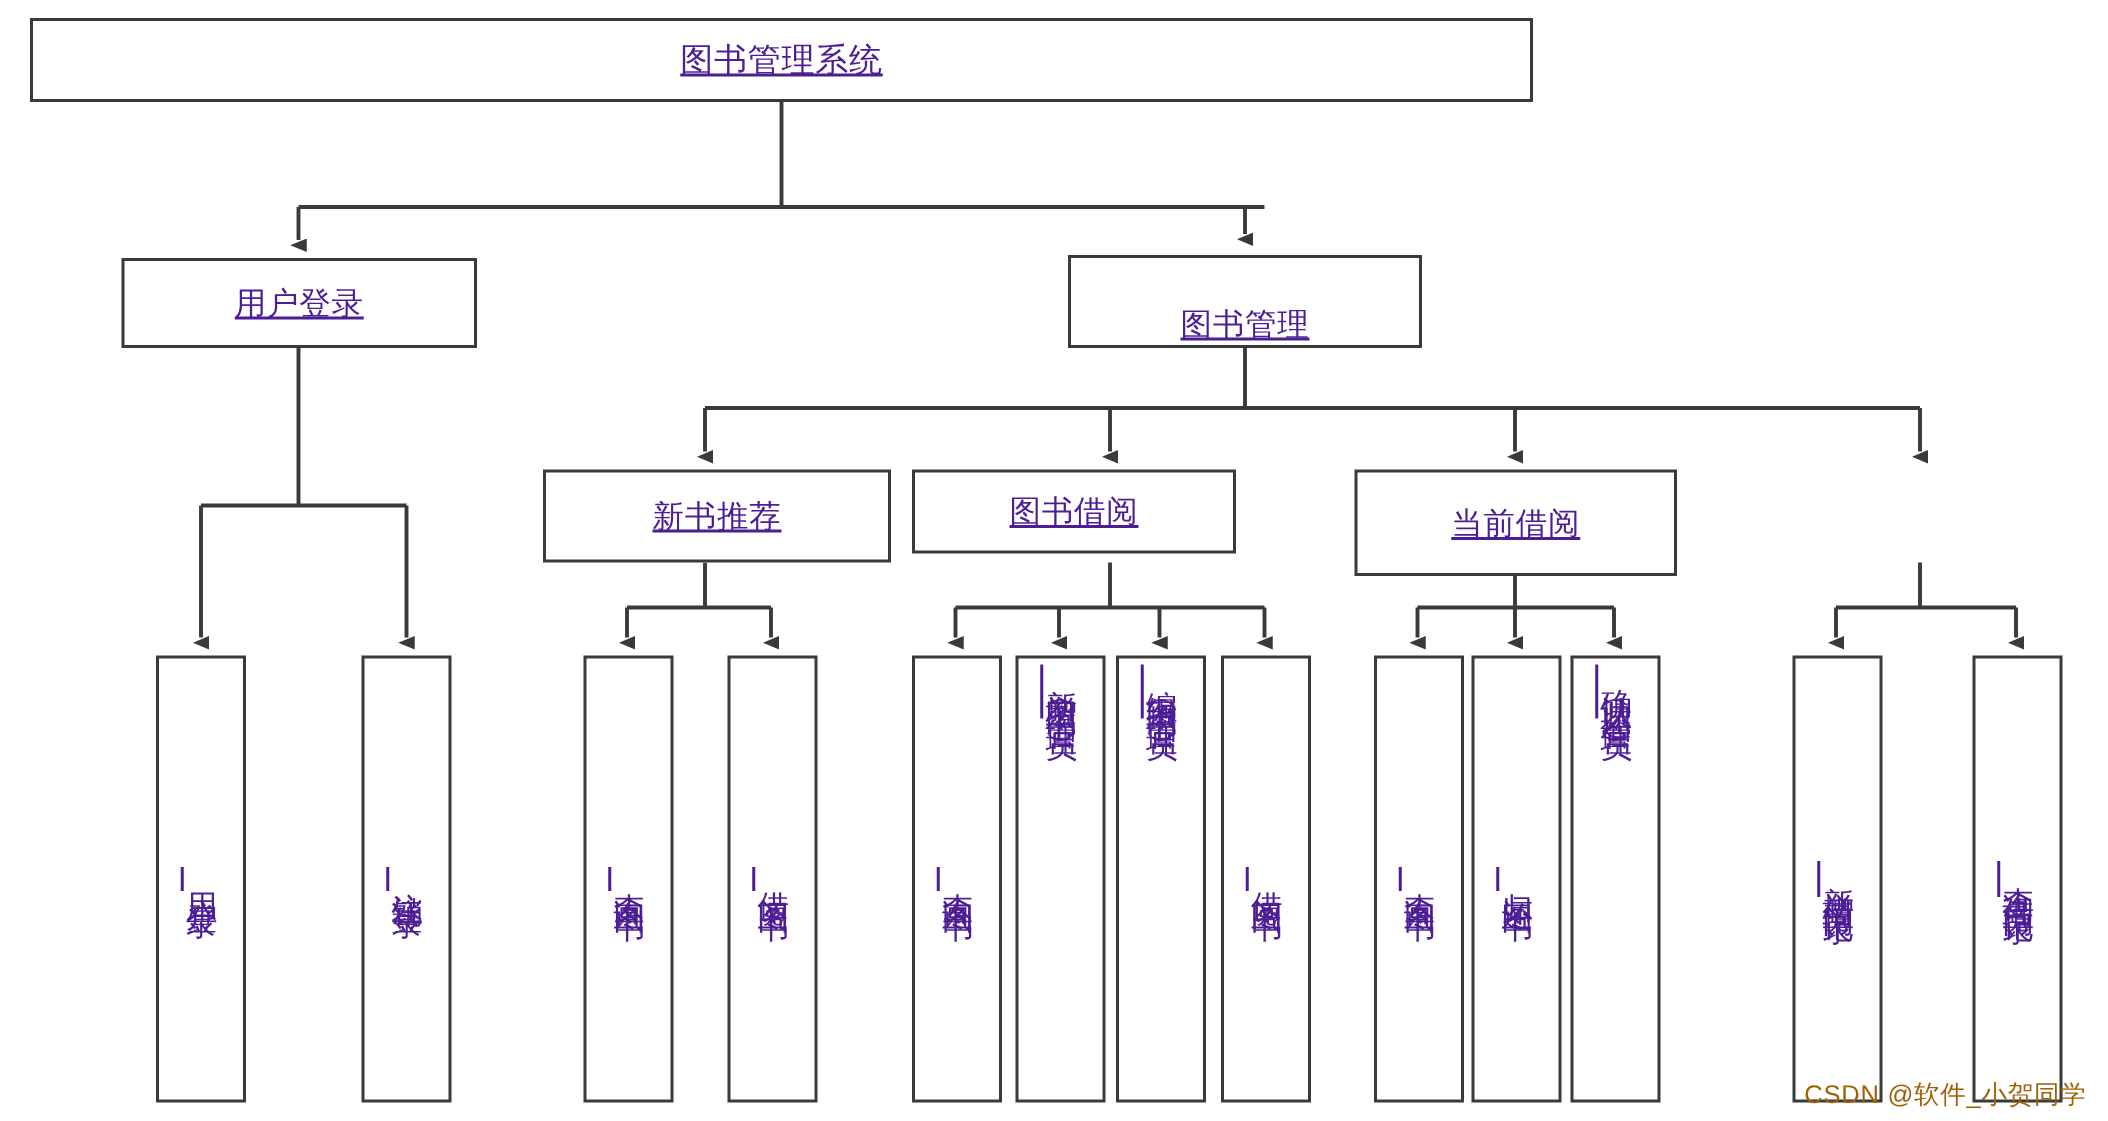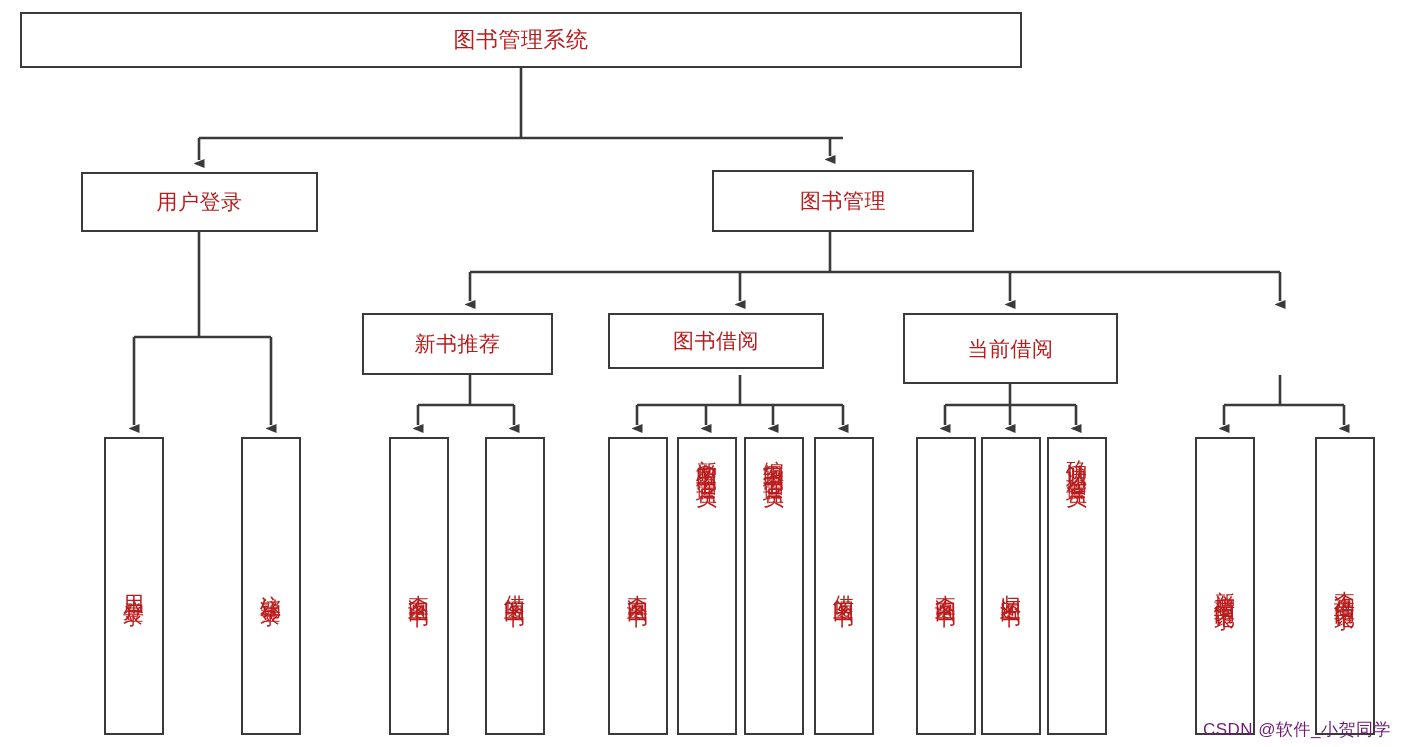--- a/index.html
+++ b/index.html
@@ -22,22 +22,23 @@
     pointer-events:none;
   }
   .node{
     position:absolute;
     box-sizing:border-box;
     border:2px solid #3a3a3a;
     background:#ffffff;
     display:flex;
     align-items:center;
     justify-content:center;
-    color:#b91c1c;
+    color:#4c1d95;
     z-index:2;
+    text-decoration:underline;
   }
   .node.h{
     
     font-size:21px;
     letter-spacing:0.5px;
     white-space:nowrap;
   }
   .node.root{
     font-size:22px;
   }
@@ -55,21 +56,21 @@
     display:block;
   }
   .node.v.topalign{
     align-items:flex-start;
   }
   .watermark{
     position:absolute;
     right:14px;
     bottom:6px;
     font-size:17px;
-    color:#701a75;
+    color:#a16207;
     letter-spacing:0.5px;
     white-space:nowrap;
     z-index:5;
     font-family:"Liberation Sans","DejaVu Sans",sans-serif;
     text-align:right;
   }
 </style>
 </head>
 <body>
 
@@ -125,25 +126,25 @@
     </g>
   </svg>
 
   <div class="node h root" style="left:20px;top:12px;width:1002px;height:56px;">
     <span>图书管理系统</span>
   </div>
 
   <div class="node h" style="left:81px;top:172px;width:237px;height:60px;">
     <span>用户登录</span>
   </div>
-  <div class="node h" style="left:712px;top:170px;width:262px;height:62px;">
+  <div class="node h" style="left:712px;top:170px;width:236px;height:62px;align-items:flex-end;">
     <span>图书管理</span>
   </div>
 
-  <div class="node h" style="left:362px;top:313px;width:191px;height:62px;">
+  <div class="node h" style="left:362px;top:313px;width:232px;height:62px;">
     <span>新书推荐</span>
   </div>
   <div class="node h" style="left:608px;top:313px;width:216px;height:56px;">
     <span>图书借阅</span>
   </div>
   <div class="node h" style="left:903px;top:313px;width:215px;height:71px;">
     <span>当前借阅</span>
   </div>
 
   <div class="node v" style="left:104px;top:437px;width:60px;height:298px;">

